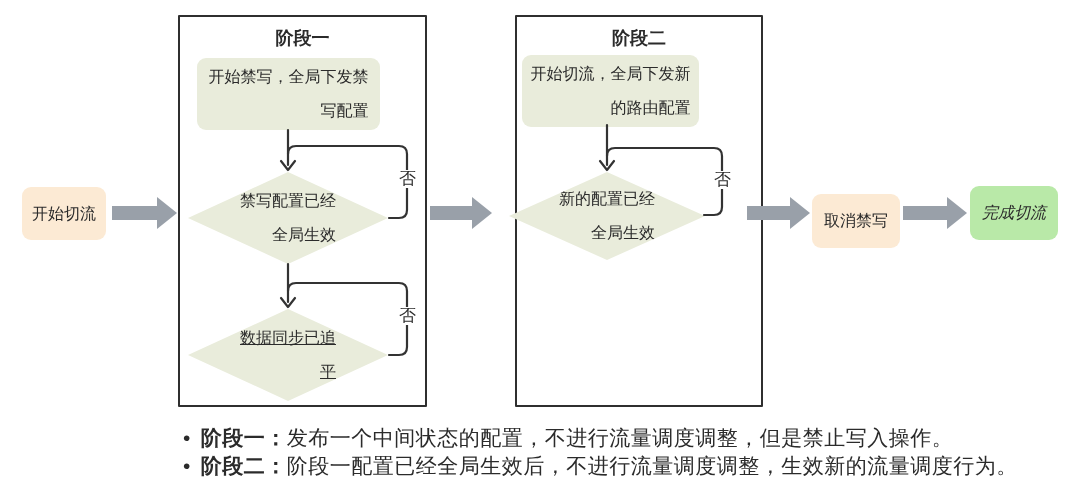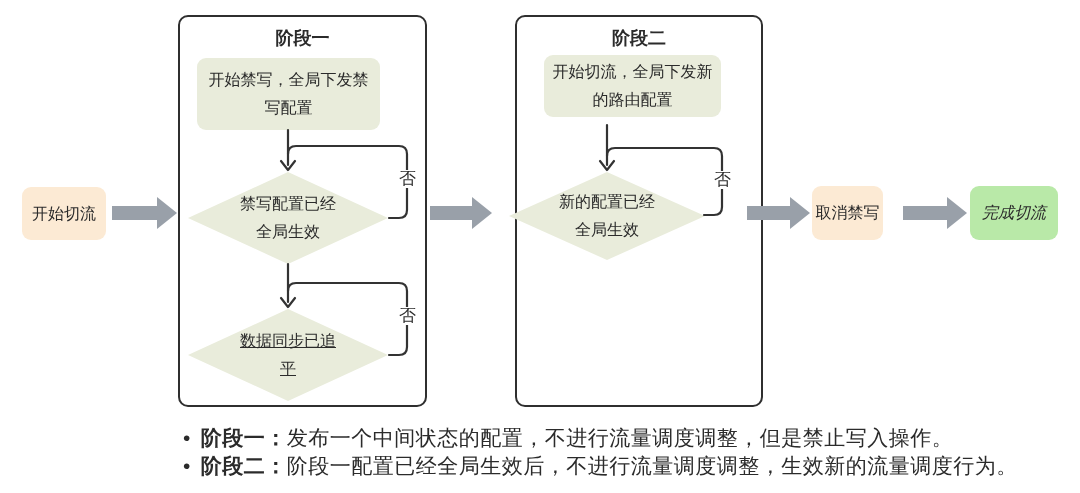--- a/index.html
+++ b/index.html
@@ -2,28 +2,28 @@
 <html><head>
 <meta charset="utf-8">
 <style>
   html,body{margin:0;padding:0;background:#fff;}
   .canvas{
     position:relative;width:1080px;height:493px;background:#ffffff;
     font-family:"Liberation Sans","DejaVu Sans",sans-serif;color:#2b2b2b;overflow:hidden;
   }
   .abs{position:absolute;box-sizing:border-box;}
   .node{
-    display:flex;align-items:center;justify-content:center;text-align:center;
-    font-size:16px;line-height:28px;white-space:pre-line;
+    display:flex;align-items:center;justify-content:center;text-align:right;
+    font-size:16px;line-height:34px;white-space:pre-line;
   }
   .pill{border-radius:9px;}
   .peach{background:#fcead4;}
   .green{background:#b9e9a8;}
   .sage{background:#e9ecdb;}
-  .phase{border:2px solid #2f2f2f;border-radius:10px;background:#ffffff;}
+  .phase{border:2px solid #2f2f2f;border-radius:1px;background:#ffffff;}
   .phase-title{font-weight:bold;font-size:18px;text-align:center;margin-top:9px;}
   .diamond{clip-path:polygon(50% 0,100% 50%,50% 100%,0 50%);}
   .connector-layer{position:absolute;left:0;top:0;z-index:5;pointer-events:none;}
   .no-label{
     z-index:6;background:#ffffff;font-size:17px;line-height:18px;padding:0 1px;
     text-align:center;
   }
   .notes{font-size:21px;line-height:28px;letter-spacing:0.5px;}
   .note-line{display:flex;align-items:flex-start;}
   .note-dot{margin-right:10px;font-size:21px;}
@@ -45,27 +45,27 @@
   </div>
 
   <div class="abs node pill sage" style="left:197px;top:58px;width:183px;height:72px;">开始禁写，全局下发禁
 写配置</div>
 
   <div class="abs node diamond sage" style="left:188px;top:172px;width:200px;height:92px;">禁写配置已经
 全局生效</div>
   <div class="abs node diamond sage" style="left:188px;top:309px;width:200px;height:92px;text-decoration:underline;">数据同步已追
 平</div>
 
-  <div class="abs node pill sage" style="left:544px;top:55px;width:177px;height:62px;">开始切流，全局下发新
+  <div class="abs node pill sage" style="left:522px;top:55px;width:177px;height:72px;">开始切流，全局下发新
 的路由配置</div>
 
   <div class="abs node diamond sage" style="left:509px;top:172px;width:196px;height:88px;">新的配置已经
 全局生效</div>
 
-  <div class="abs node pill peach" style="left:812px;top:186px;width:71px;height:54px;">取消禁写</div>
+  <div class="abs node pill peach" style="left:812px;top:194px;width:88px;height:54px;">取消禁写</div>
 
   <div class="abs node pill green" style="left:970px;top:186px;width:88px;height:54px;font-style:italic;">完成切流</div>
 
   <svg class="connector-layer" width="1080" height="493" viewBox="0 0 1080 493">
 
     <polygon points="112,206 157,206 157,197 177,213 157,229 157,220 112,220" fill="#99A0A9"></polygon>
     <polygon points="430,206 472,206 472,197 492,213 472,229 472,220 430,220" fill="#99A0A9"></polygon>
     <polygon points="747,206 790,206 790,197 810,213 790,229 790,220 747,220" fill="#99A0A9"></polygon>
     <polygon points="903,206 947,206 947,197 967,213 947,229 947,220 903,220" fill="#99A0A9"></polygon>
 

